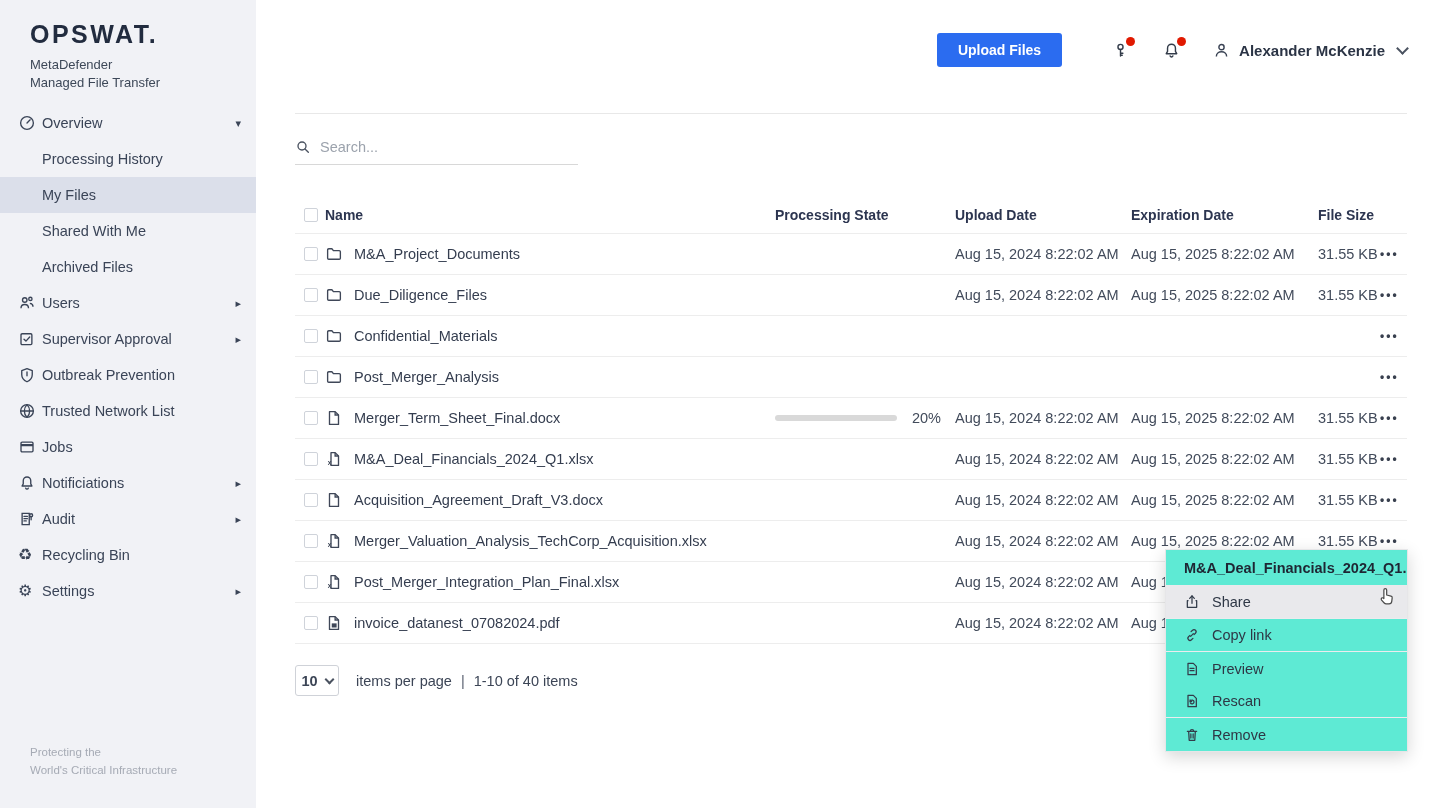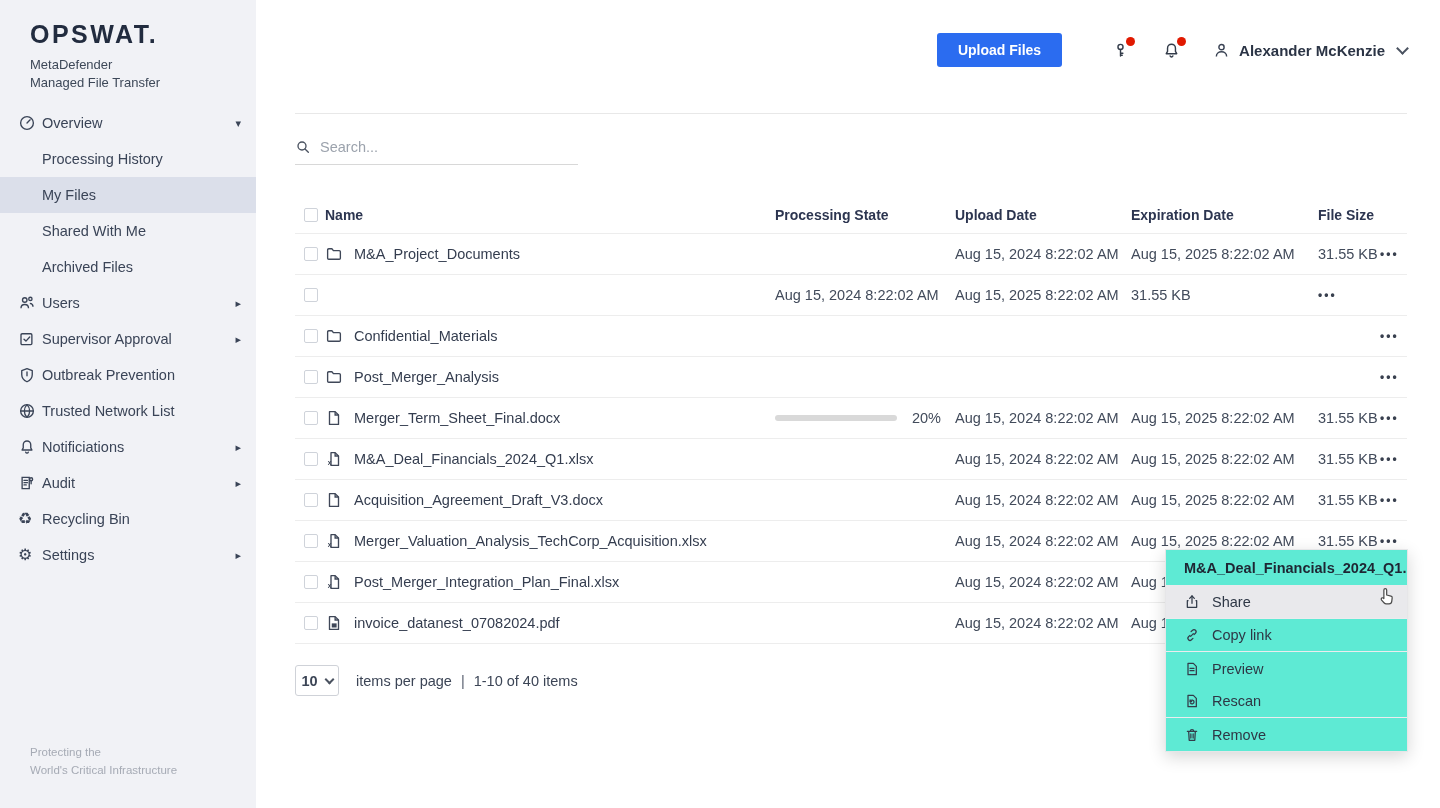--- a/index.html
+++ b/index.html
@@ -159,20 +159,29 @@
           <svg width="18" height="18" viewBox="0 0 24 24" fill="none" stroke="currentColor" stroke-width="1.8">
               <circle cx="12" cy="12" r="8.5"></circle>
               <path d="M3.5 12h17M12 3.5c-4.8 4.8-4.8 12.2 0 17M12 3.5c4.8 4.8 4.8 12.2 0 17"></path>
             </svg>
         </span>
         <span class="nav-label">Trusted Network List</span>
       </div>
       <div class="nav-item">
         <span class="nav-icon">
           <svg width="18" height="18" viewBox="0 0 24 24" fill="none" stroke="currentColor" stroke-width="1.8">
+              <rect x="4" y="5.5" width="16" height="13" rx="1.5"></rect>
+              <path d="M4 9.5h16" stroke-width="3"></path>
+            </svg>
+        </span>
+        <span class="nav-label">Jobs</span>
+      </div>
+      <div class="nav-item">
+        <span class="nav-icon">
+          <svg width="18" height="18" viewBox="0 0 24 24" fill="none" stroke="currentColor" stroke-width="1.8">
               <path d="M12 4a5 5 0 0 1 5 5v4.2l1.6 2.8H5.4L7 13.2V9a5 5 0 0 1 5-5z" stroke-linejoin="round"></path>
               <path d="M10.3 19a1.8 1.8 0 0 0 3.4 0" stroke-linecap="round"></path>
             </svg>
         </span>
         <span class="nav-label">Notificiations</span>
         <span class="nav-caret">▸</span>
       </div>
       <div class="nav-item">
         <span class="nav-icon">
           <svg width="18" height="18" viewBox="0 0 24 24" fill="none" stroke="currentColor" stroke-width="1.8">
@@ -271,20 +280,28 @@
           </span>
         <span class="cell-proc"></span>
         <span>Aug 15, 2024 8:22:02 AM</span>
         <span>Aug 15, 2025 8:22:02 AM</span>
         <span>31.55 KB</span>
         <span class="dots">•••</span>
       </div>
 
       <div class="tr">
         <span class="cb"></span>
+        <span class="cell-name">
+            <span class="row-icon">
+              <svg width="18" height="18" viewBox="0 0 24 24" fill="none" stroke="currentColor" stroke-width="1.8">
+                <path d="M3.5 6.5A1.5 1.5 0 0 1 5 5h4.2l2 2.5H19a1.5 1.5 0 0 1 1.5 1.5v8.5A1.5 1.5 0 0 1 19 19H5a1.5 1.5 0 0 1-1.5-1.5z" stroke-linejoin="round"></path>
+              </svg>
+            </span>
+            <span>Due_Diligence_Files</span>
+          </span>
         <span class="cell-proc"></span>
         <span>Aug 15, 2024 8:22:02 AM</span>
         <span>Aug 15, 2025 8:22:02 AM</span>
         <span>31.55 KB</span>
         <span class="dots">•••</span>
       </div>
 
       <div class="tr">
         <span class="cb"></span>
         <span class="cell-name">

